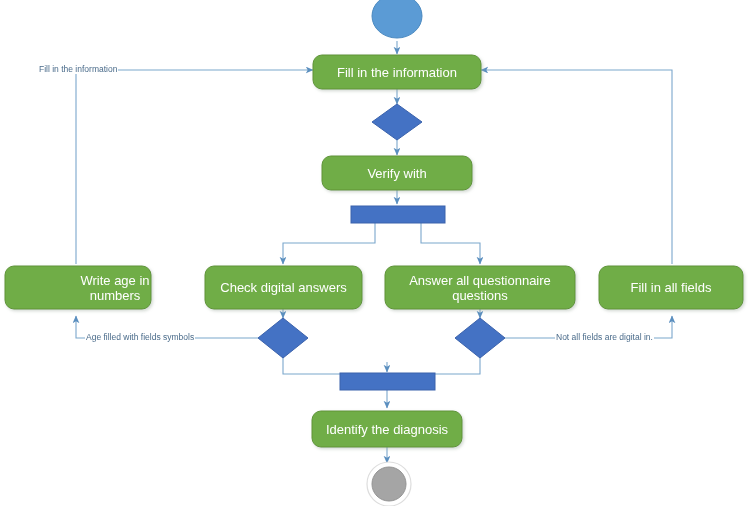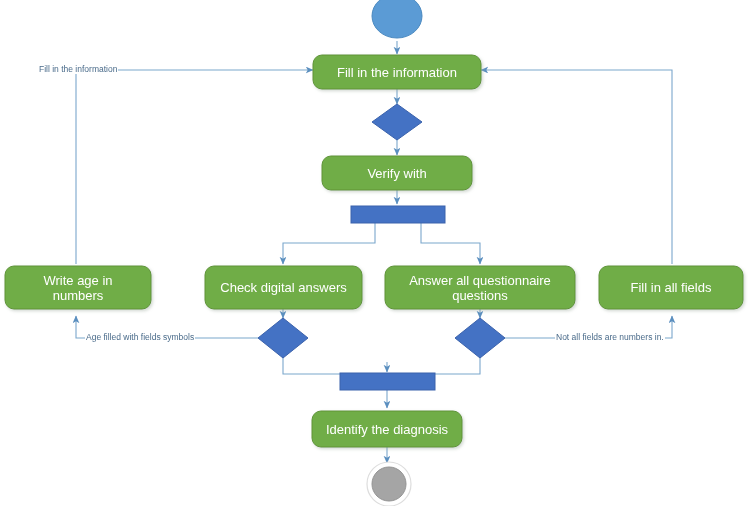--- a/index.html
+++ b/index.html
@@ -126,31 +126,31 @@
     <g>
       <circle cx="389" cy="484" r="22" fill="#ffffff" stroke="#DDDDDD" stroke-width="1.2"></circle>
       <circle cx="389" cy="484" r="17" fill="#A5A5A5" stroke="#949494" stroke-width="1"></circle>
     </g>
   </svg>
 
   <div class="node-label" style="left:313px; top:55px; width:168px; height:34px;">Fill in the information</div>
 
   <div class="node-label" style="left:322px; top:156px; width:150px; height:34px;">Verify with</div>
 
-  <div class="node-label" style="left:5px; top:266px; width:146px; height:43px;">Write age in
+  <div class="node-label" style="left:5px; top:266px; width:146px; height:43px;padding-left:37px;">Write age in
 numbers</div>
 
   <div class="node-label" style="left:205px; top:266px; width:157px; height:43px;">Check digital answers</div>
 
   <div class="node-label" style="left:385px; top:266px; width:190px; height:43px;">Answer all questionnaire
 questions</div>
 
   <div class="node-label" style="left:599px; top:266px; width:144px; height:43px;">Fill in all fields</div>
 
   <div class="node-label" style="left:312px; top:411px; width:150px; height:36px;">Identify the diagnosis</div>
 
   <div class="edge-label" style="left:38px; top:64px;">Fill in the information</div>
 
   <div class="edge-label" style="left:85px; top:332px;">Age filled with fields symbols</div>
 
-  <div class="edge-label" style="left:555px; top:332px;">Not all fields are numbers in.</div>
+  <div class="edge-label" style="left:555px; top:332px;">Not all fields are digital in.</div>
 
 </div>
 
 </body></html>

